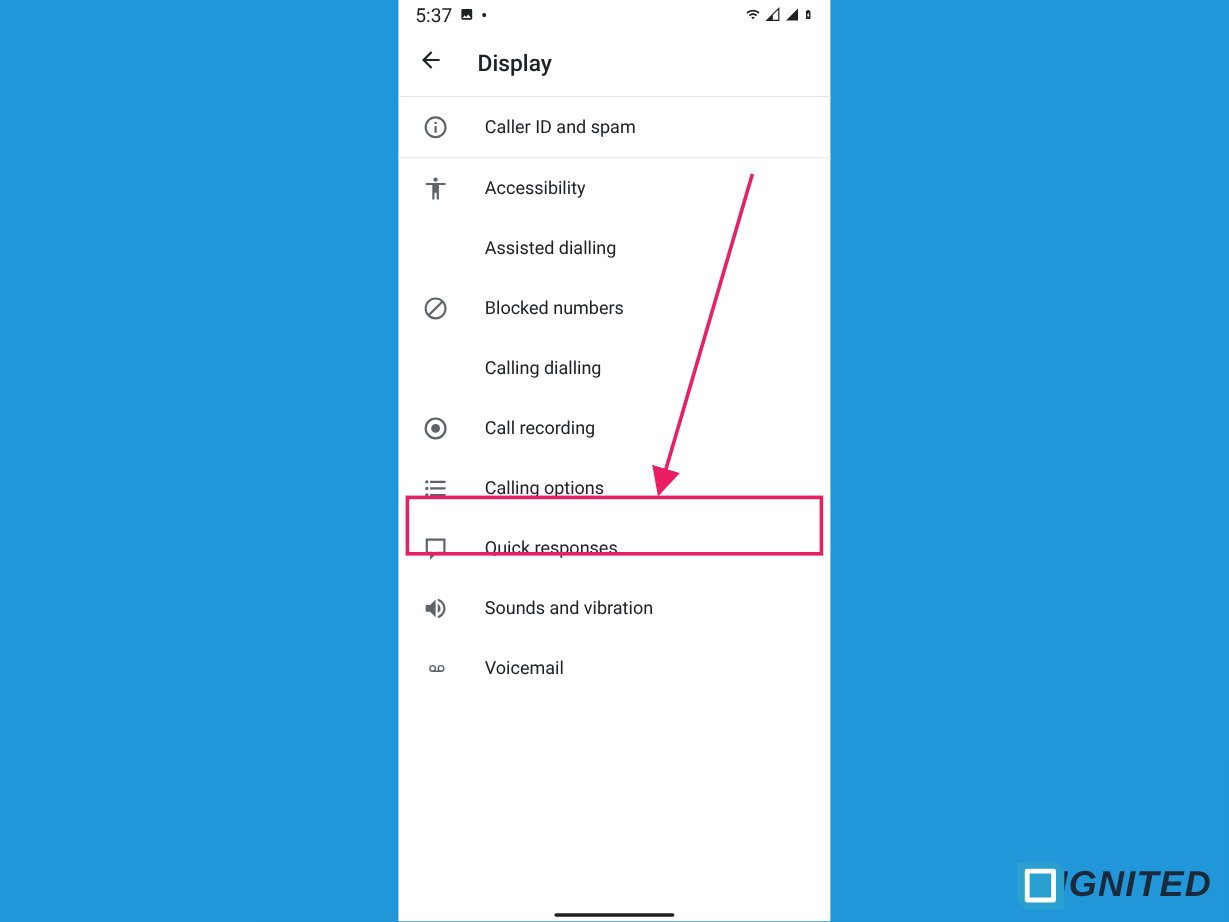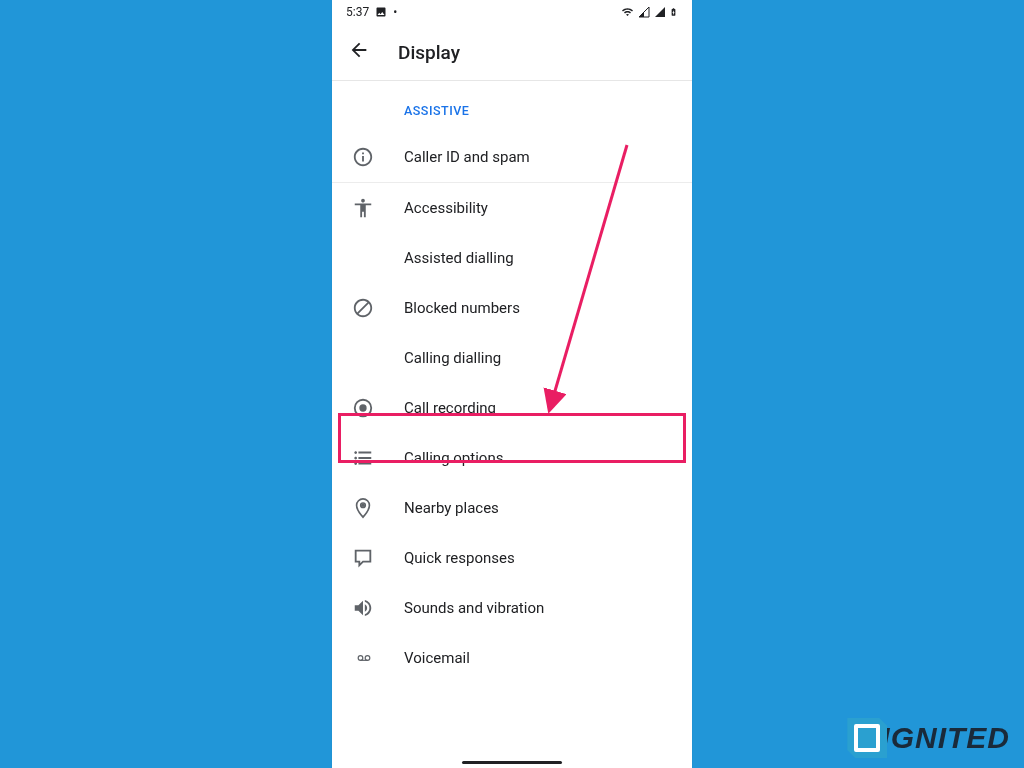--- a/index.html
+++ b/index.html
@@ -20,21 +20,21 @@
     height: 768px;
     background: #ffffff;
     box-shadow: 0 0 1px rgba(0,0,0,0.1);
   }
   .status-bar {
     height: 24px;
     display: flex;
     align-items: center;
     justify-content: space-between;
     padding: 0 14px;
-    font-size: 12px;
+    font-size: 16px;
     color: #202124;
   }
   .status-left {
     display: flex;
     align-items: center;
     gap: 6px;
   }
   .status-right {
     display: flex;
     align-items: center;
@@ -165,21 +165,20 @@
 
   <div class="app-bar">
     <span>
       <svg width="22" height="22" viewBox="0 0 24 24" fill="#202124">
           <path d="M20 11H7.83l5.59-5.59L12 4l-8 8 8 8 1.41-1.41L7.83 13H20v-2z"></path>
         </svg>
     </span>
     <span class="app-title">Display</span>
   </div>
 
-  <div class="section-header">ASSISTIVE</div>
 
   <div class="item">
     <span class="item-icon">
       <svg width="22" height="22" viewBox="0 0 24 24" fill="#5f6368">
           <path d="M11 7h2v2h-2zm0 4h2v6h-2zm1-9C6.48 2 2 6.48 2 12s4.48 10 10 10 10-4.48 10-10S17.52 2 12 2zm0 18c-4.41 0-8-3.59-8-8s3.59-8 8-8 8 3.59 8 8-3.59 8-8 8z"></path>
         </svg>
     </span>
     <span class="item-label">Caller ID and spam</span>
   </div>
 
@@ -226,29 +225,20 @@
 
   <div class="item">
     <span class="item-icon">
       <svg width="22" height="22" viewBox="0 0 24 24" fill="#5f6368">
           <path d="M4 10.5c-.83 0-1.5.67-1.5 1.5s.67 1.5 1.5 1.5 1.5-.67 1.5-1.5-.67-1.5-1.5-1.5zm0-6c-.83 0-1.5.67-1.5 1.5S3.17 7.5 4 7.5 5.5 6.83 5.5 6 4.83 4.5 4 4.5zm0 12c-.83 0-1.5.68-1.5 1.5s.68 1.5 1.5 1.5 1.5-.68 1.5-1.5-.67-1.5-1.5-1.5zM7 19h14v-2H7v2zm0-6h14v-2H7v2zm0-8v2h14V5H7z"></path>
         </svg>
     </span>
     <span class="item-label">Calling options</span>
   </div>
 
-  <div class="item">
-    <span class="item-icon">
-      <svg width="22" height="22" viewBox="0 0 24 24" fill="#5f6368">
-          <path d="M12 2C8.13 2 5 5.13 5 9c0 5.25 7 13 7 13s7-7.75 7-13c0-3.87-3.13-7-7-7zm0 9.5c-1.38 0-2.5-1.12-2.5-2.5s1.12-2.5 2.5-2.5 2.5 1.12 2.5 2.5-1.12 2.5-2.5 2.5z" fill="none" stroke="#5f6368" stroke-width="1.8"></path>
-          <circle cx="12" cy="9" r="2"></circle>
-        </svg>
-    </span>
-    <span class="item-label">Nearby places</span>
-  </div>
 
   <div class="item">
     <span class="item-icon">
       <svg width="22" height="22" viewBox="0 0 24 24" fill="none" stroke="#5f6368" stroke-width="2">
           <path d="M20 4H4v12h4v4l4-4h8V4z"></path>
         </svg>
     </span>
     <span class="item-label">Quick responses</span>
   </div>
 

